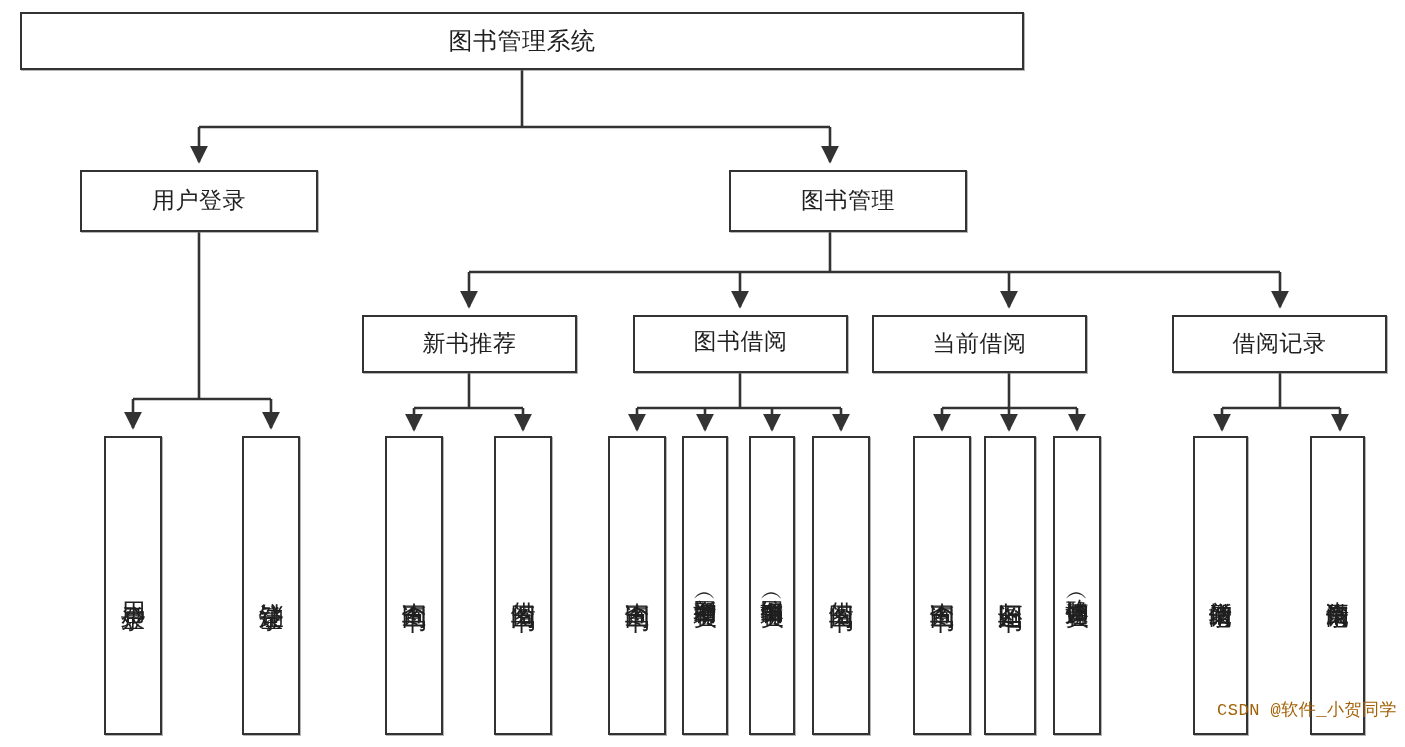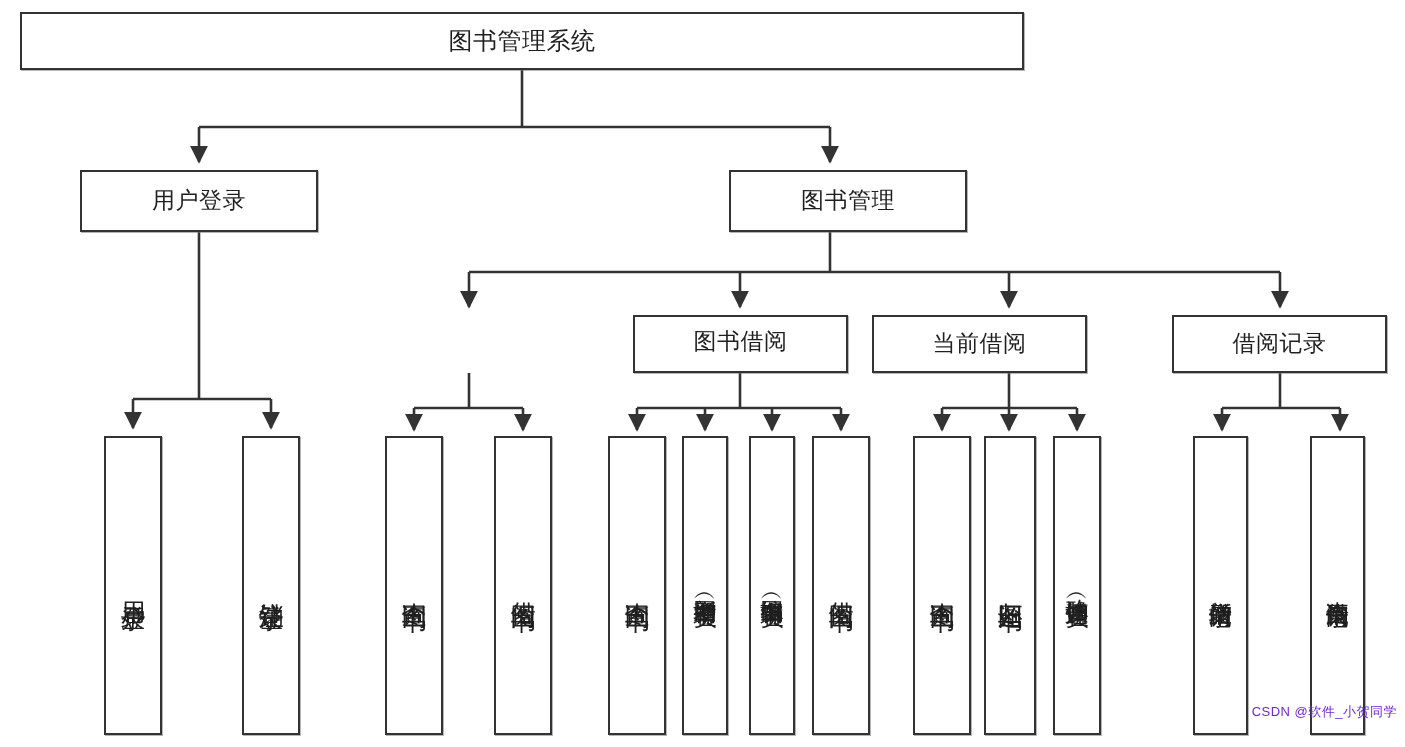--- a/index.html
+++ b/index.html
@@ -69,24 +69,25 @@
   }
   .node.v.narrow .label {
     font-size: 23px;
     letter-spacing: 1px;
     max-height: 285px;
   }
   #watermark {
     position: absolute;
     right: 8px;
     bottom: 6px;
-    font-size: 13px;
-    color: #6d28d9;
+    font-size: 17px;
+    color: #a16207;
     letter-spacing: 0.5px;
     white-space: nowrap;
+    font-family: Liberation Mono, monospace;
   }
 </style>
 </head>
 <body>
 
 <div id="canvas">
 
   <svg id="edges" viewBox="0 0 1405 747" width="1405" height="747" xmlns="http://www.w3.org/2000/svg">
     <defs>
       <marker id="arrow" viewBox="0 0 10 10" refX="9" refY="5" markerWidth="7" markerHeight="7" orient="auto-start-reverse">
@@ -141,20 +142,23 @@
     <span class="label">图书管理系统</span>
   </div>
 
   <div class="node h" style="left:80px; top:170px; width:238px; height:62px;">
     <span class="label">用户登录</span>
   </div>
   <div class="node h" style="left:681px; top:170px; width:238px; height:62px;margin-left:48px;">
     <span class="label">图书管理</span>
   </div>
 
+  <div class="node h" style="left:362px; top:315px; width:215px; height:58px;">
+    <span class="label">新书推荐</span>
+  </div>
   <div class="node h" style="left:633px; top:315px; width:215px; height:58px;font-family:Liberation Mono, monospace;">
     <span class="label">图书借阅</span>
   </div>
   <div class="node h" style="left:872px; top:315px; width:215px; height:58px;">
     <span class="label">当前借阅</span>
   </div>
   <div class="node h" style="left:1172px; top:315px; width:215px; height:58px;">
     <span class="label">借阅记录</span>
   </div>
 

